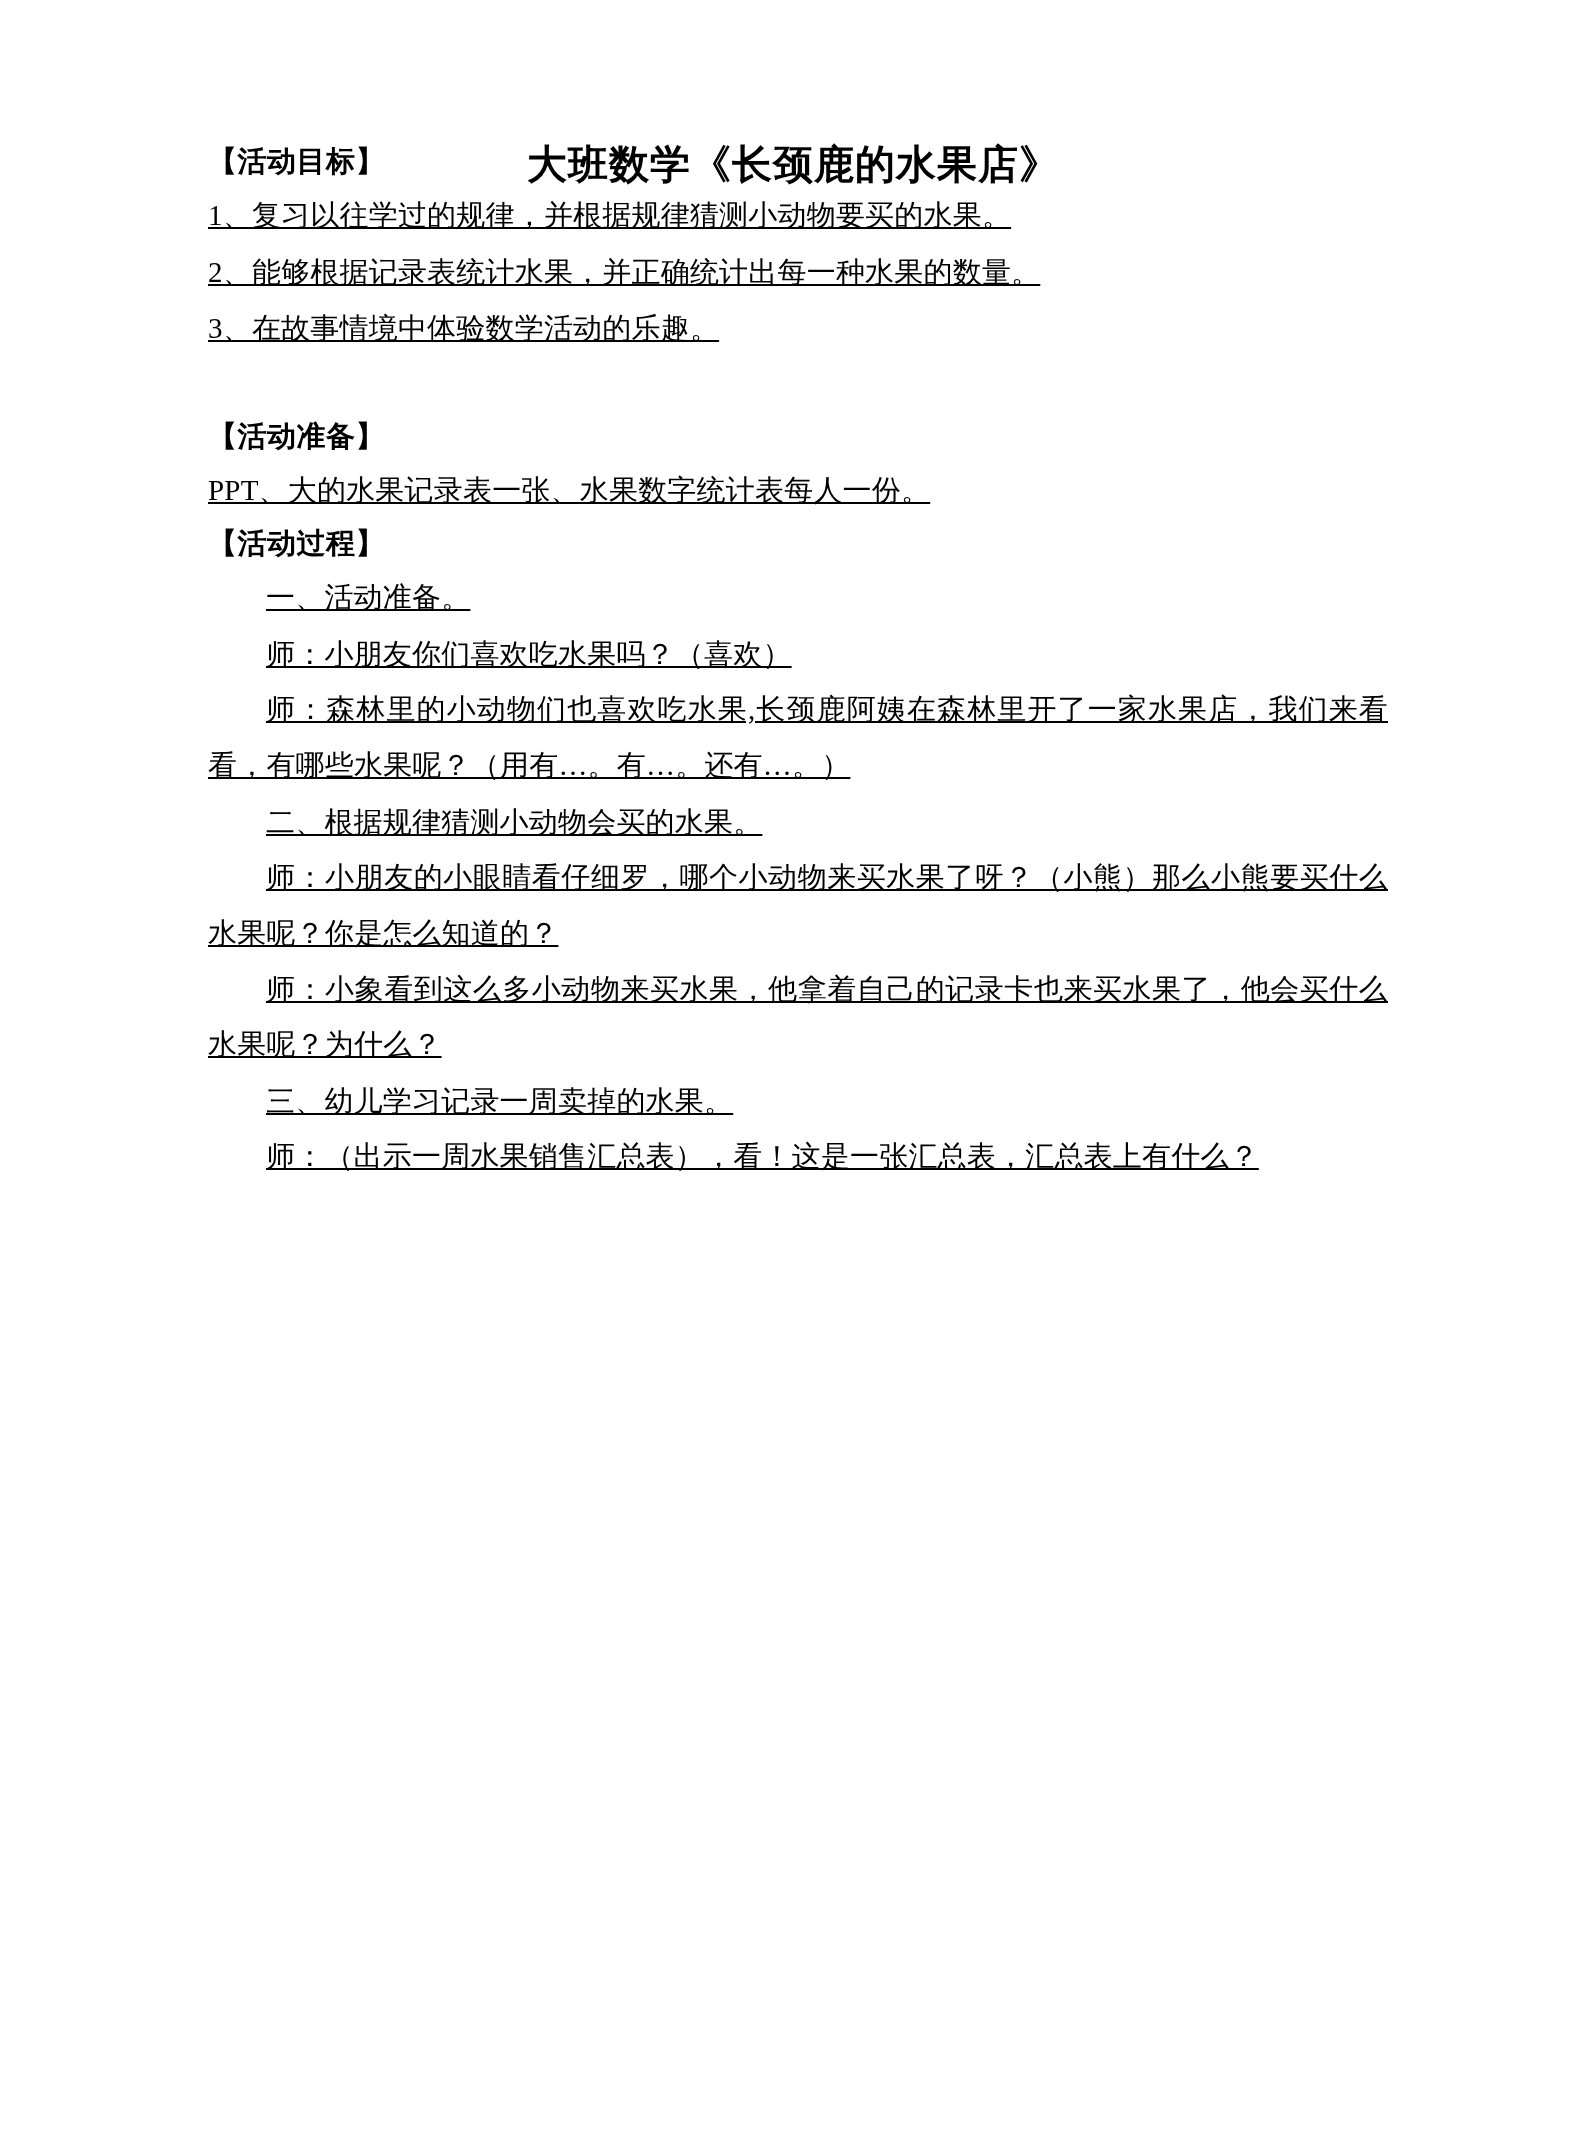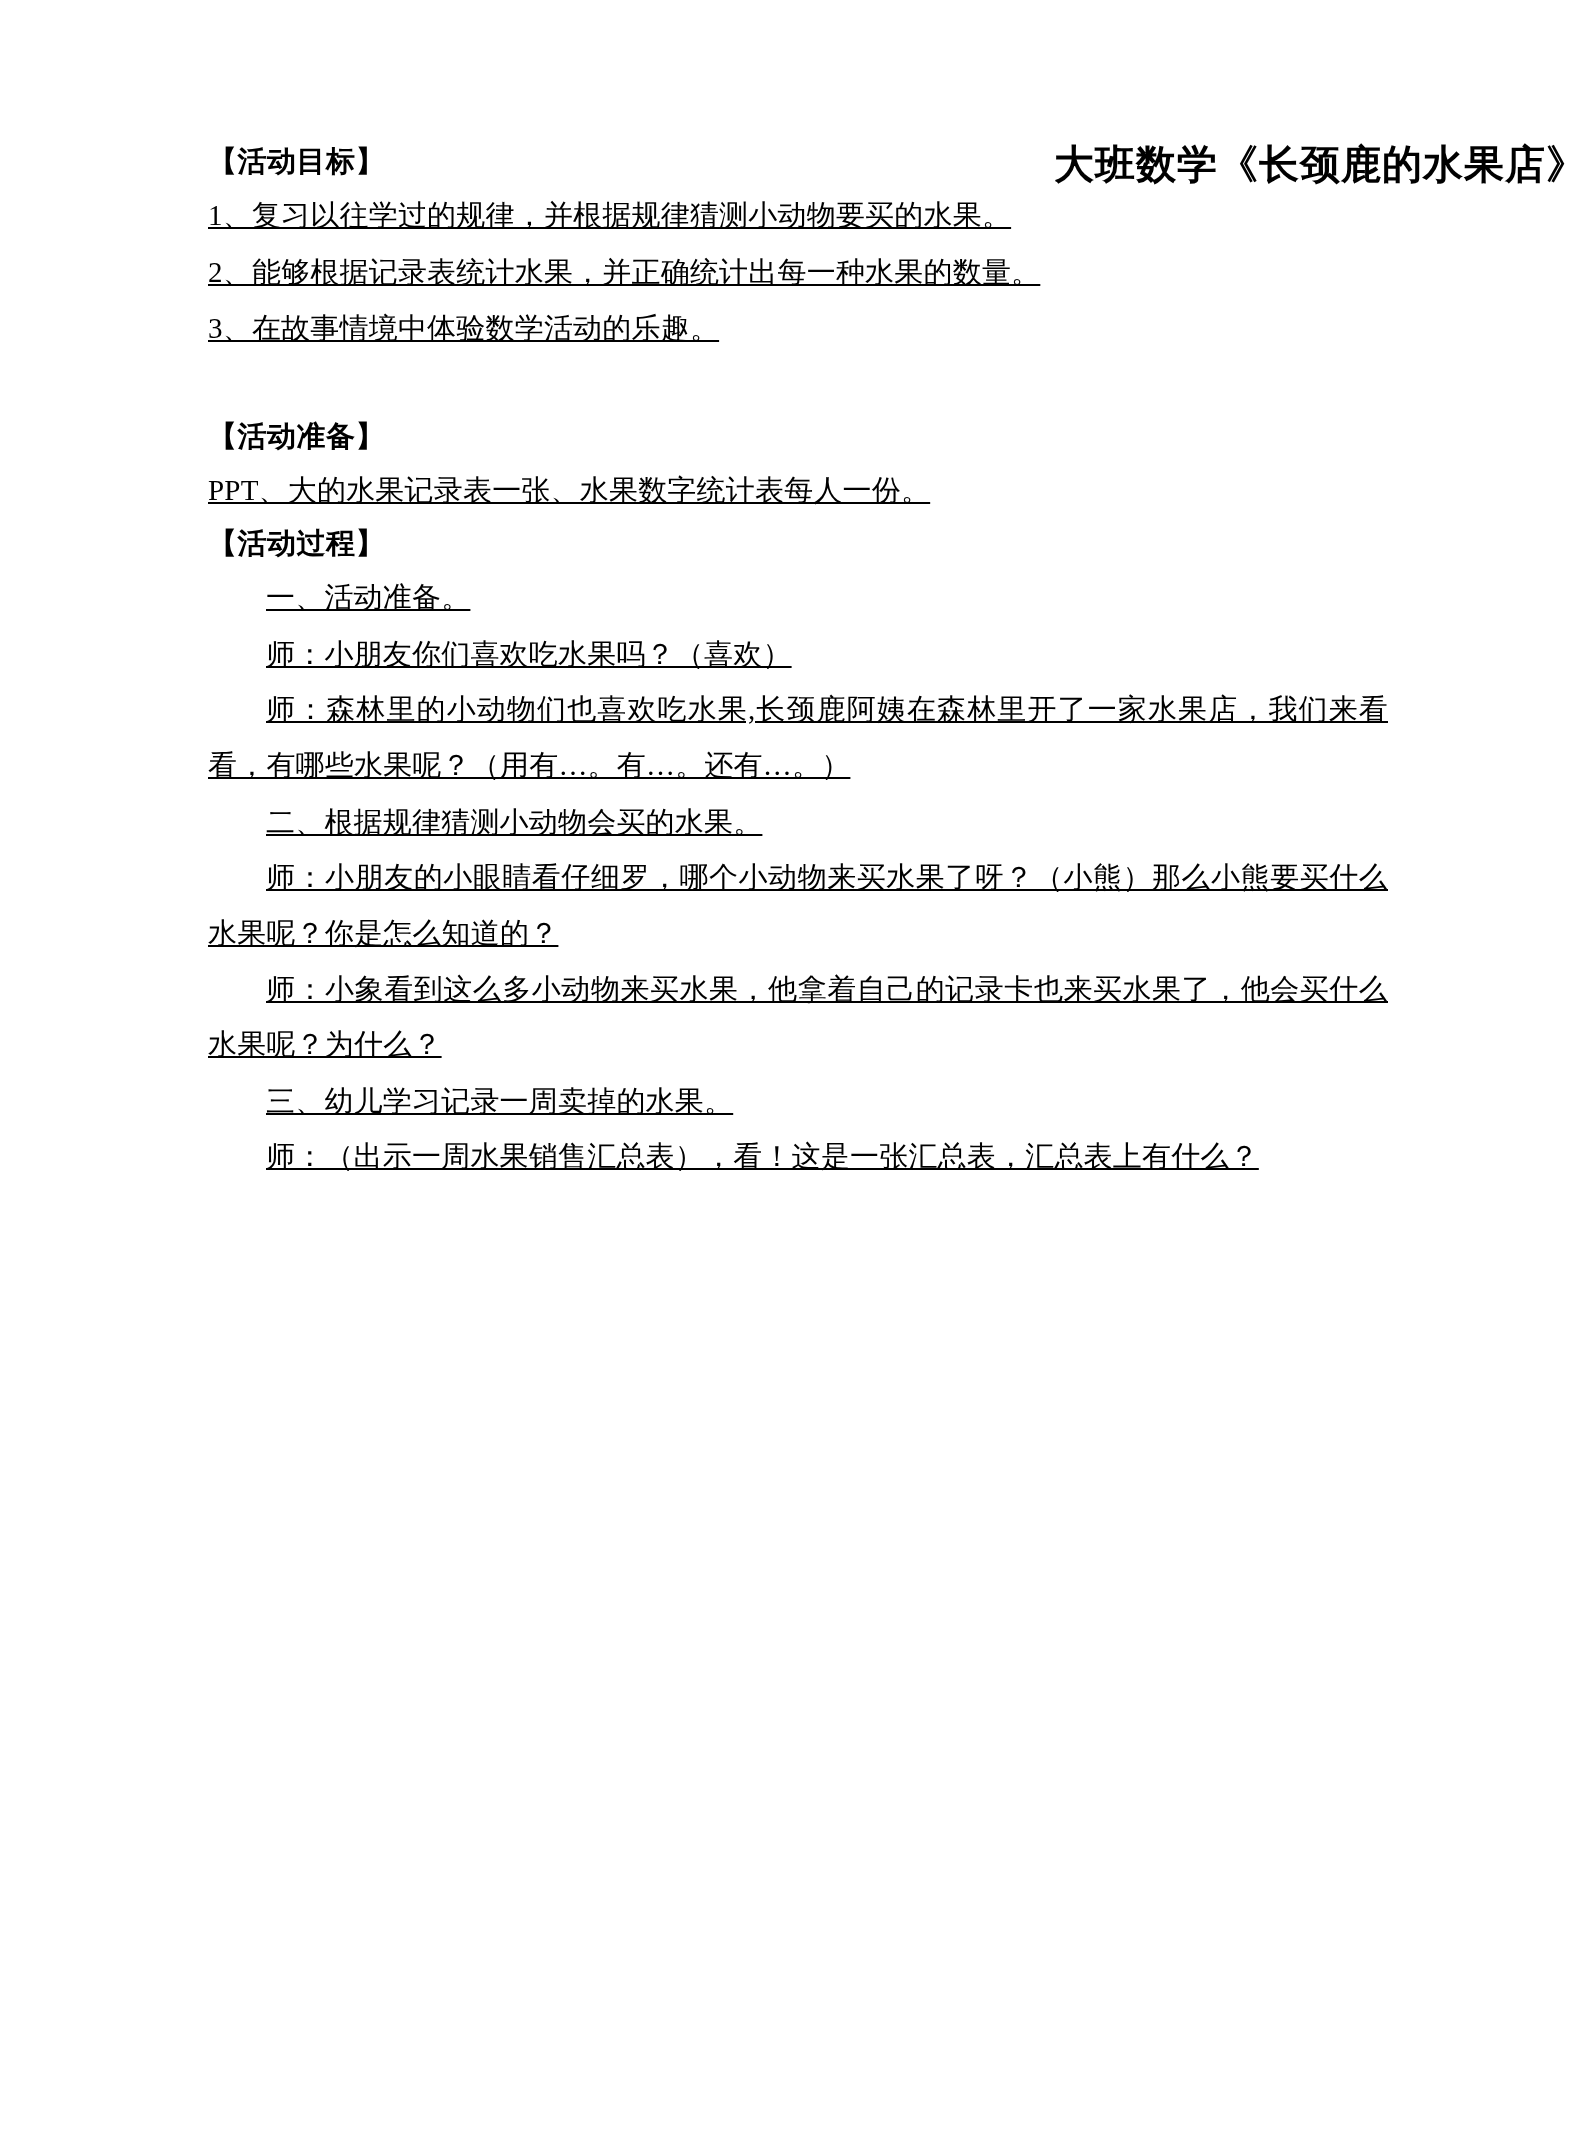--- a/index.html
+++ b/index.html
@@ -22,21 +22,21 @@
     overflow: hidden;
   }
   .content {
     position: absolute;
     left: 208px;
     top: 6px;
     width: 1180px;
     margin-top: 48px;
   }
   .doc-title {
-    text-align: right;
+    text-align: center;
     font-size: 40px;
     font-weight: 700;
     letter-spacing: 1px;
     margin: 0;
     padding-top: 138px;
     line-height: 1.35;
     color: #000000;
   }
   .spacer-after-title { height: 82px; }
   .spacer-block { height: 54px; }

